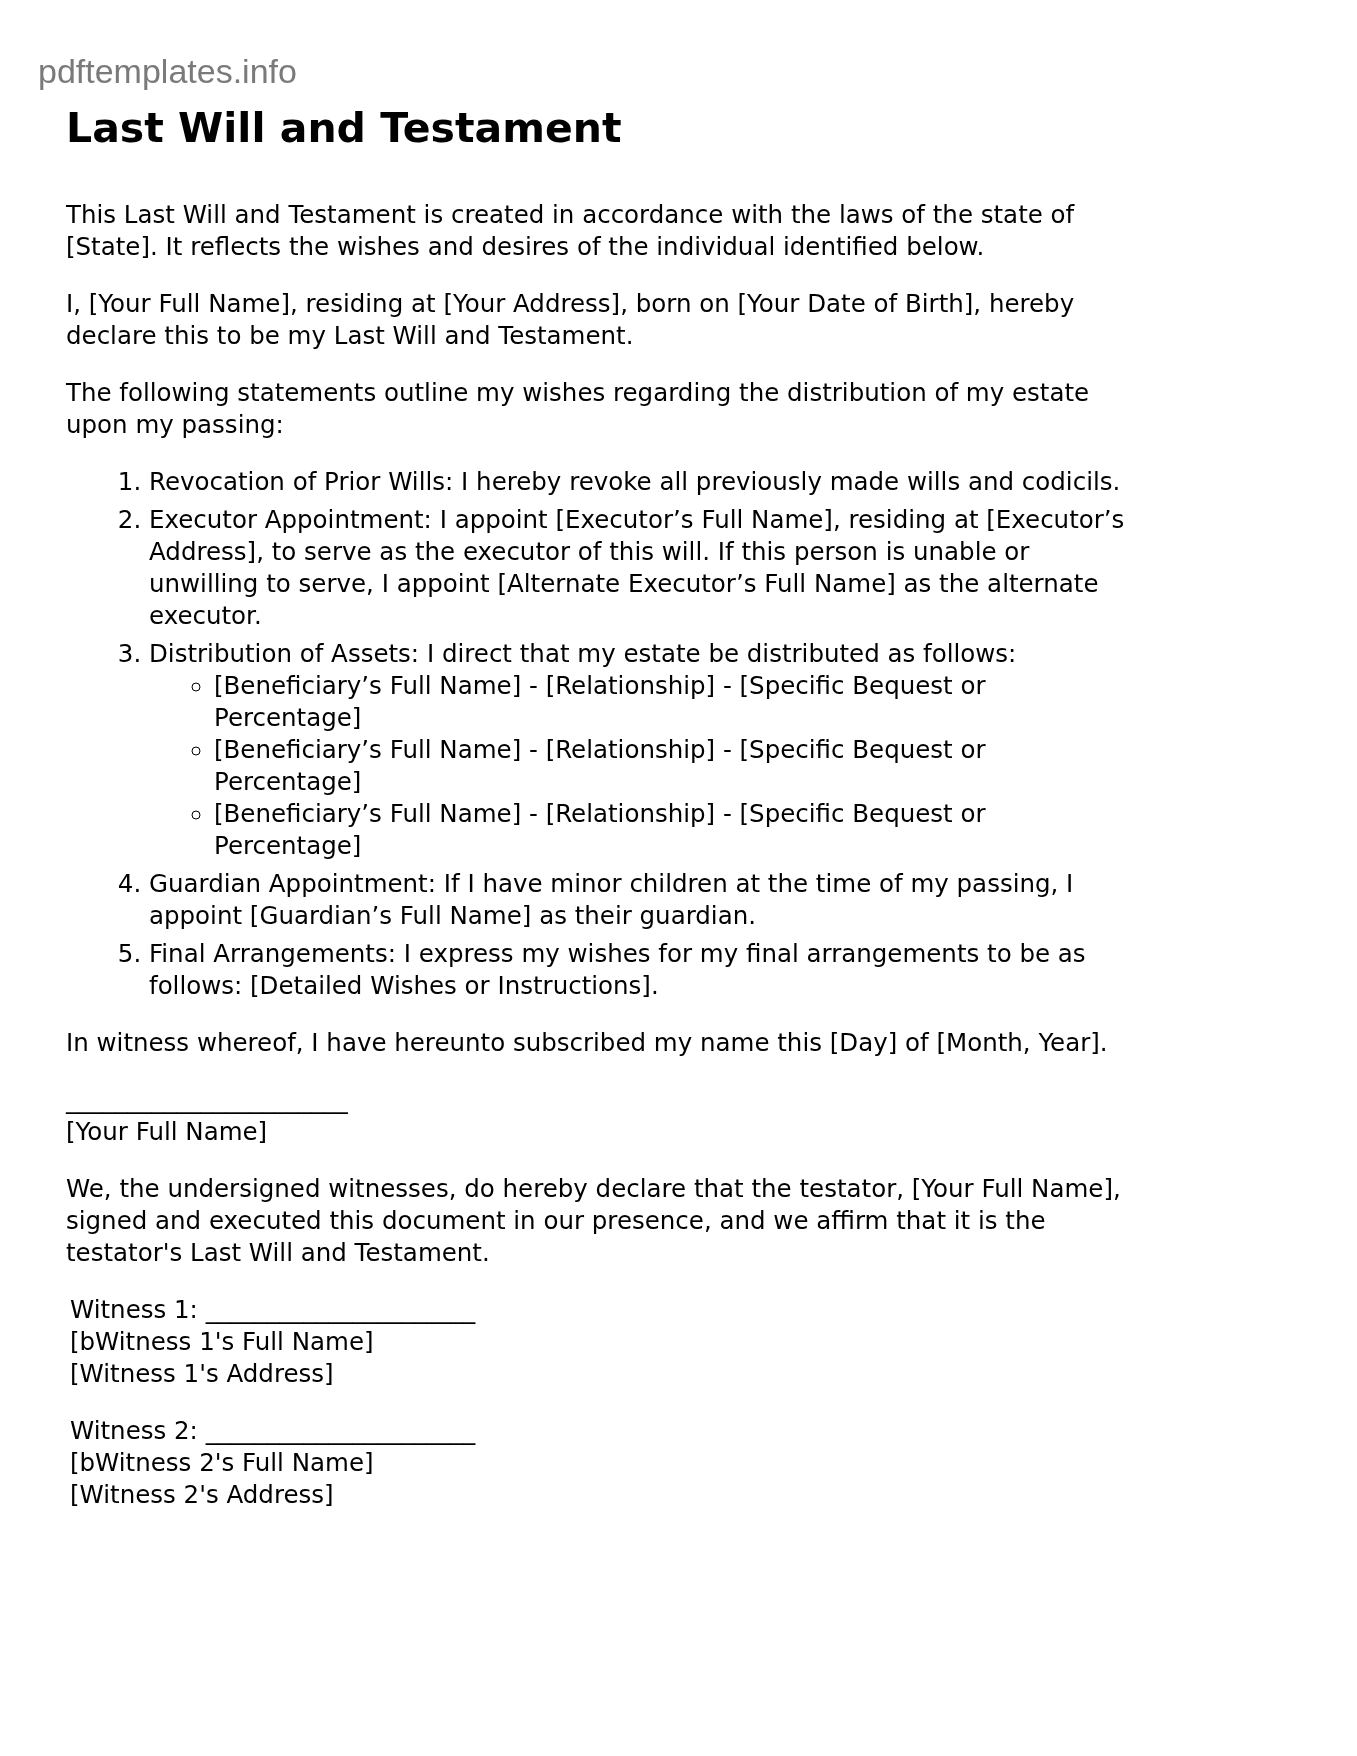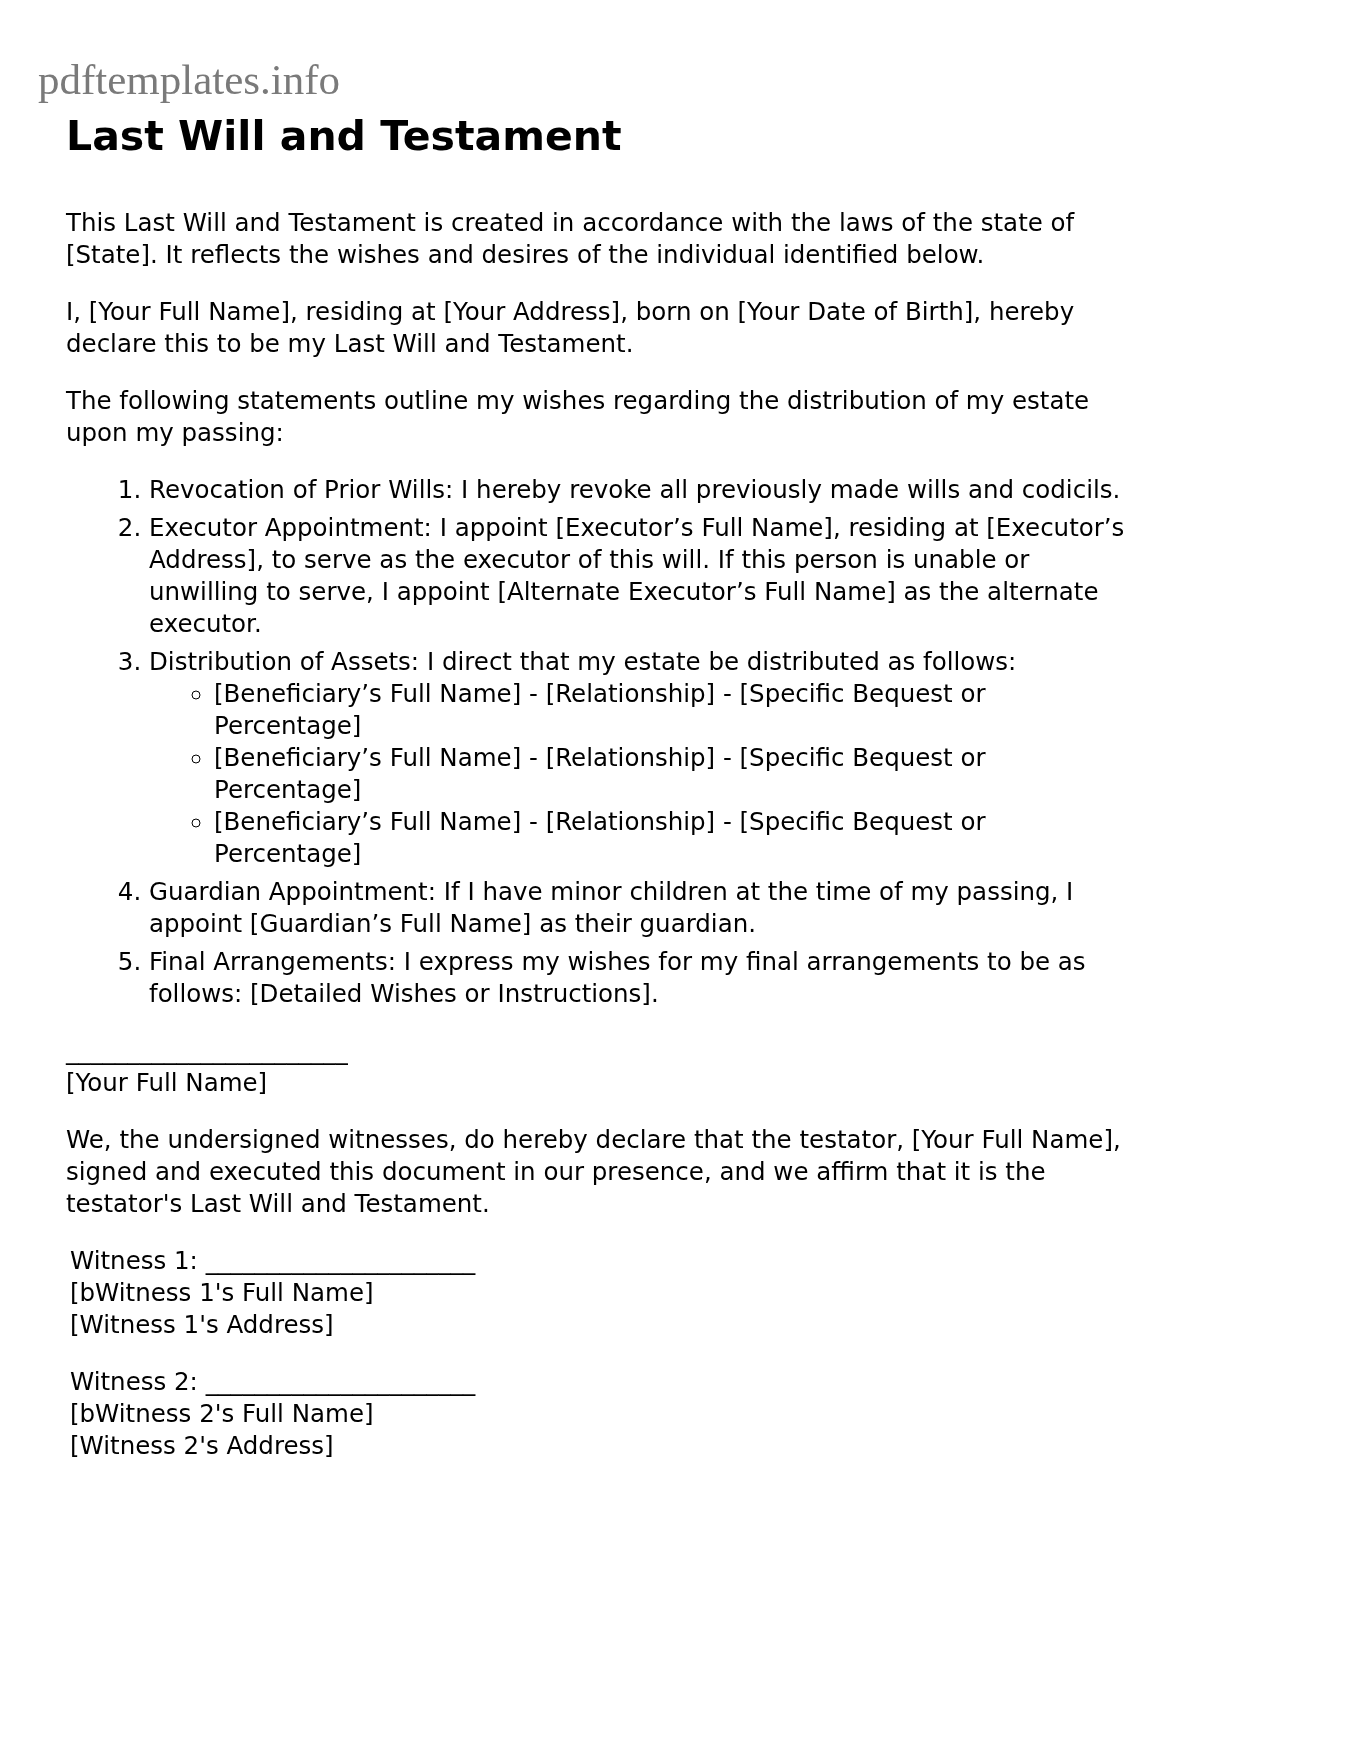--- a/index.html
+++ b/index.html
@@ -17,27 +17,26 @@
     background:var(--page-bg);
     box-sizing:border-box;
     padding:44px 216px 0 66px;
     font-family:"DejaVu Sans",sans-serif;
     font-size:24.5px;
     line-height:32px;
     color:var(--text-color);
     overflow:hidden;
   }
   .logo{
-    font-family:Liberation Serif, serif;
-    font-size:43px;
+    font-family:Liberation Sans, sans-serif;
+    font-size:34px;
     line-height:55px;
     color:var(--logo-color);
     margin-left:-28px;
     white-space:nowrap;
-    margin-top:8px;
   }
   h1{
     font-size:41px;
     line-height:50px;
     margin:4px 0 46px 0;
     font-weight:bold;
     color:var(--text-color);
   }
   p{margin:25px 0;}
   ol.clauses{
@@ -79,20 +78,21 @@
       <ul class="beneficiaries">
         <li><b>[Beneficiary’s Full Name]</b><span> - </span><b>[Relationship]</b><span> - </span><b>[Specific Bequest or Percentage]</b></li>
         <li><b>[Beneficiary’s Full Name]</b><span> - </span><b>[Relationship]</b><span> - </span><b>[Specific Bequest or Percentage]</b></li>
         <li><b>[Beneficiary’s Full Name]</b><span> - </span><b>[Relationship]</b><span> - </span><b>[Specific Bequest or Percentage]</b></li>
       </ul>
     </li>
     <li><b>Guardian Appointment:</b><span> If I have minor children at the time of my passing, I appoint </span><b>[Guardian’s Full Name]</b><span> as their guardian.</span></li>
     <li><b>Final Arrangements:</b><span> I express my wishes for my final arrangements to be as follows: </span><b>[Detailed Wishes or Instructions]</b><span>.</span></li>
   </ol>
 
+  <p><span>In witness whereof, I have hereunto subscribed my name this </span><b>[Day]</b><span> of </span><b>[Month, Year]</b><span>.</span></p>
 
   <p class="sig-block">
     <span class="nowrap-line">_______________________</span><br>
     <span>[Your Full Name]</span>
   </p>
 
   <p><span>We, the undersigned witnesses, do hereby declare that the testator, </span><b>[Your Full Name]</b><span>, signed and executed this document in our presence, and we affirm that it is the testator's Last Will and Testament.</span></p>
 
   <p class="witness-block">
     <b>Witness 1:</b>

